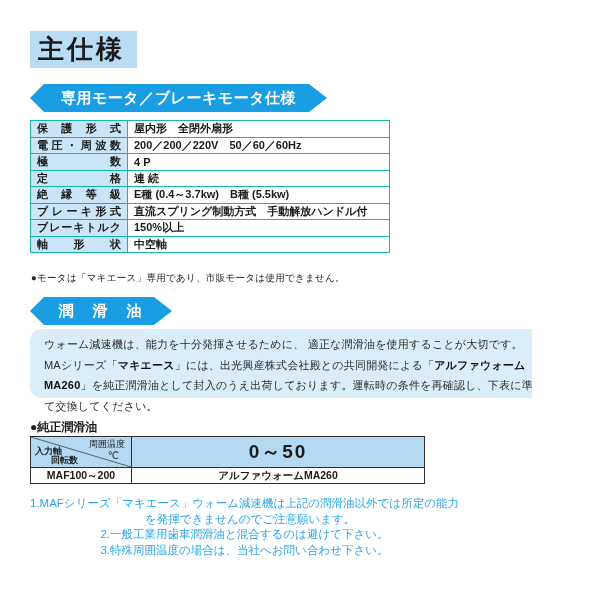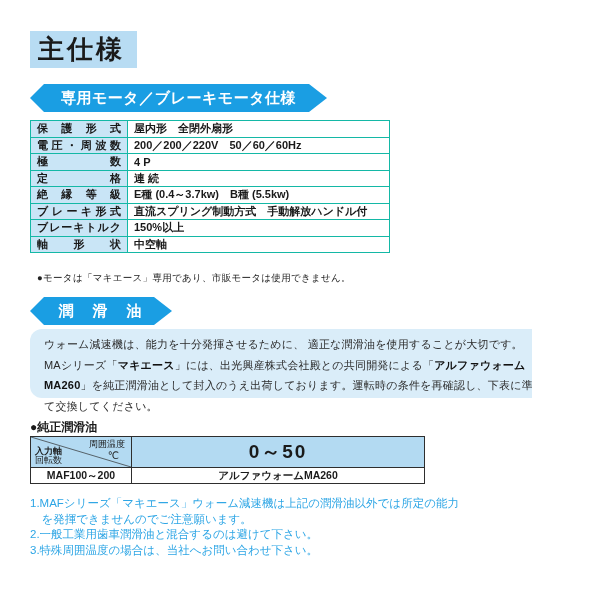--- a/index.html
+++ b/index.html
@@ -31,21 +31,21 @@
   }
   .spec-table th,.spec-table td{
     border:1px solid #14b8a6;height:15.5px;padding:0 6px;vertical-align:middle;
   }
   .spec-table th{
     width:84px;background:#c9e5f6;color:#1a1a1a;
     text-align:justify;text-align-last:justify;font-weight:600;
   }
   .spec-table td{color:#1a1a1a;text-align:left;white-space:nowrap;overflow:hidden;}
   
-  .motor-note{position:absolute;left:31px;top:272px;font-size:9.5px;color:#222;letter-spacing:0.3px;margin-left:6px;}
+  .motor-note{position:absolute;left:31px;top:272px;font-size:9.5px;color:#222;letter-spacing:0.3px;}
   
   .info-box{
     position:absolute;left:30px;top:329px;width:535px;height:69px;box-sizing:border-box;
     background:#daedf9;border-radius:12px;padding:5px 14px;
     font-size:11px;line-height:20.5px;color:#2b2b2b;letter-spacing:0.2px;
   }
   .info-box b{color:#111;}
   
   .oil-heading{position:absolute;left:30px;top:419px;font-size:12px;font-weight:bold;color:#1a1a1a;}
   .oil-table{
@@ -53,27 +53,27 @@
     border-collapse:collapse;table-layout:fixed;border-radius:8px;
   }
   .oil-table td{border:1.5px solid #2e2e2e;padding:0;}
   .oil-head-row td{background:#b3daf2;height:30px;}
   .diag-cell{width:100px;position:relative;}
   .diag-cell svg{position:absolute;inset:0;width:100%;height:100%;}
   .diag-label{position:absolute;font-size:9px;color:#1a1a1a;line-height:9px;}
   .lbl-temp{top:3px;right:6px;}
   .lbl-degc{top:14px;right:12px;font-size:10px;}
   .lbl-shaft{bottom:11px;left:4px;font-weight:600;}
-  .lbl-rpm{bottom:2px;left:4px;font-weight:400;}
+  .lbl-rpm{bottom:2px;left:20px;font-weight:700;}
   .temp-cell{text-align:center;font-size:19px;letter-spacing:2px;color:#1a1a1a;font-weight:600;}
   .oil-data-row td{background:#fff;height:15px;text-align:center;font-size:10.5px;font-weight:600;color:#1a1a1a;}
   
   .caution{position:absolute;left:30px;top:496px;color:#2ca5e5;font-size:11.5px;line-height:15.5px;}
   .caution-head{font-weight:bold;margin-bottom:1px;}
-  .caution-line{white-space:pre;}
+  .caution-line{white-space:pre;text-align:center;}
 </style>
 </head>
 <body>
 
 <div class="page">
 
   <h1 class="page-title">主仕様</h1>
 
   <div class="banner banner-motor">
     <span>専用モータ／ブレーキモータ仕様</span>

